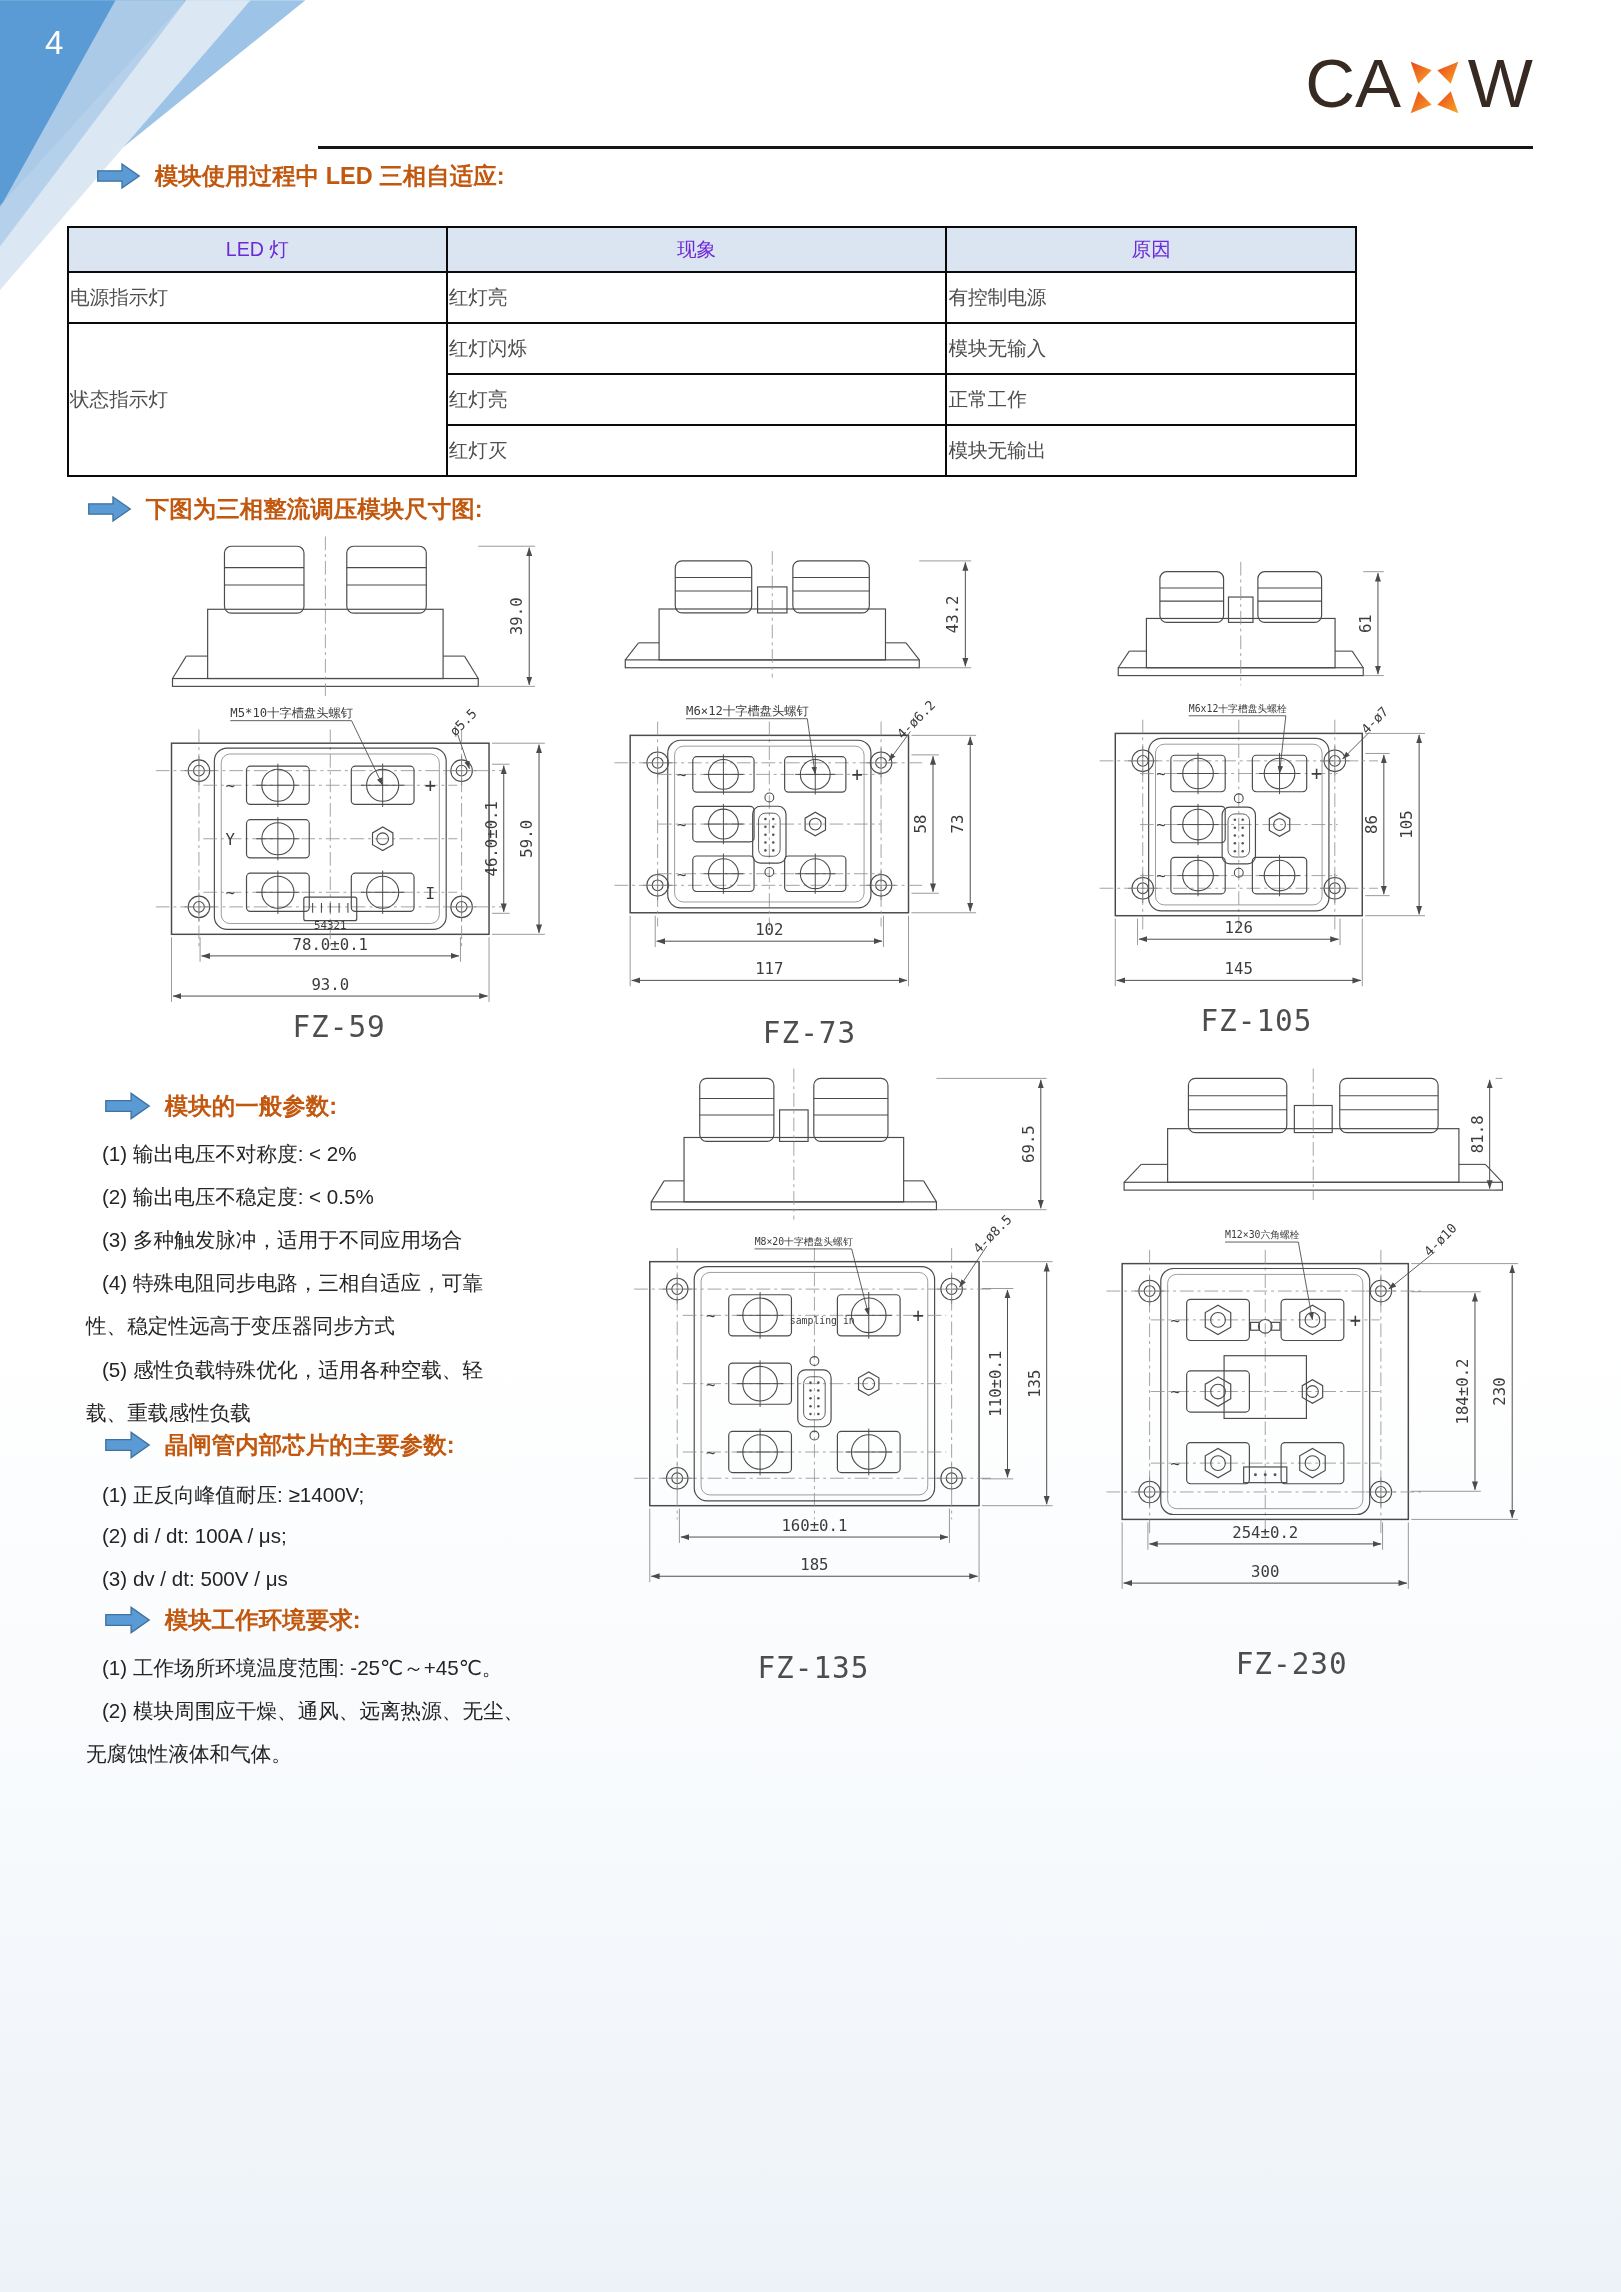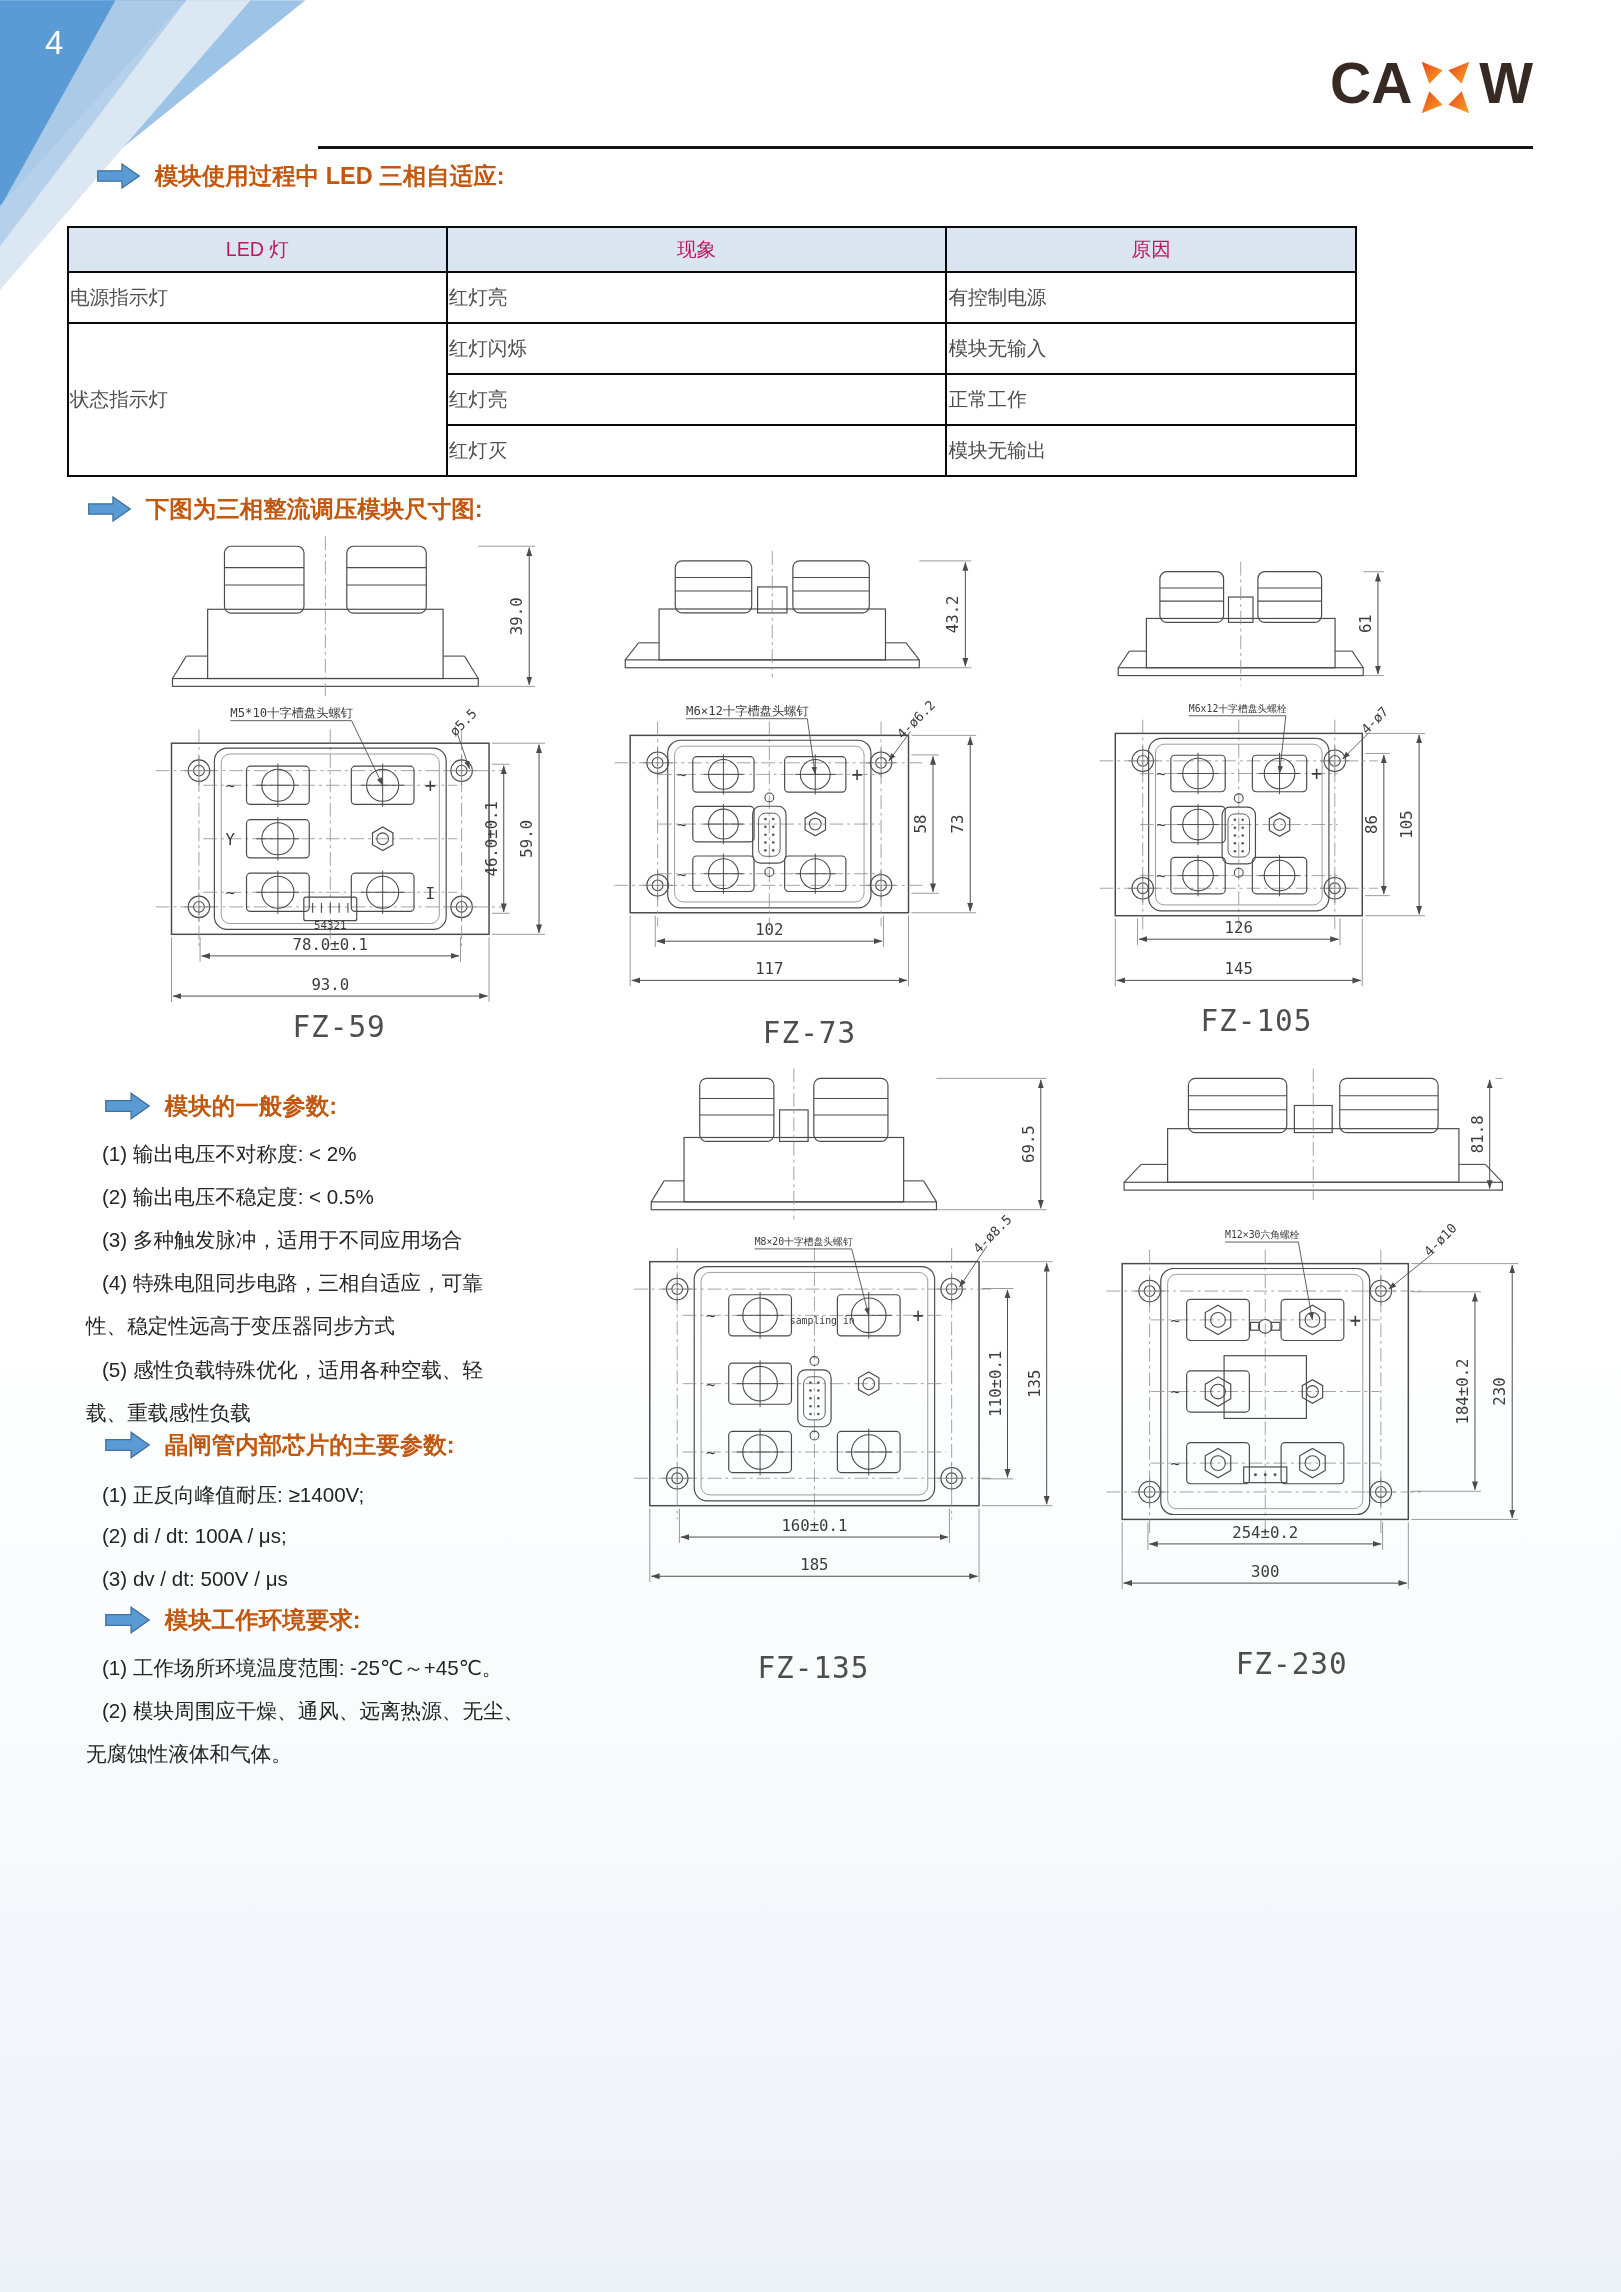--- a/index.html
+++ b/index.html
@@ -2,32 +2,32 @@
 <html><head>
 <meta charset="utf-8">
 <style>
   html,body{margin:0;padding:0}
   #page{position:relative;width:1621px;height:2293px;overflow:hidden;
     background:linear-gradient(180deg,#ffffff 0%,#ffffff 58%,#f6f9fc 82%,#edf2f8 100%);
     font-family:"Liberation Sans","DejaVu Sans",sans-serif;}
   .abs{position:absolute}
   .pagenum{left:45px;top:23.5px;color:#ffffff;font-size:33px;}
   .logo{right:88px;top:49px;display:flex;align-items:center;}
-  .logo .lt{font-size:57px;font-weight:700;color:#362a22;letter-spacing:0px;line-height:1;}
+  .logo .lt{font-size:69px;font-weight:400;color:#362a22;letter-spacing:0px;line-height:1;}
   .rule{left:318px;top:146px;width:1215px;height:2.9px;background:#161616;}
   .sec{display:flex;align-items:center;gap:13.7px;}
   .sec .t{color:#c2570e;font-weight:bold;font-size:23.5px;white-space:nowrap;}
   #h1{left:96px;top:160px}
   #h2{left:87px;top:493px}
   #h3{left:104px;top:1090px}
   #h4{left:104px;top:1429px}
   #h5{left:104px;top:1604px}
   .item{position:absolute;font-size:20.6px;color:#252525;white-space:nowrap;}
   #ledtable{position:absolute;left:67px;top:226px;width:1290px;border-collapse:collapse;table-layout:fixed;border:2.9px solid #0a0a0a;}
-  #ledtable th{background:#dbe5f1;color:#be185d;font-weight:normal;font-size:19.6px;height:41px;border:2px solid #0a0a0a;}
+  #ledtable th{background:#dbe5f1;color:#6d28d9;font-weight:normal;font-size:19.6px;height:41px;border:2px solid #0a0a0a;}
   #ledtable td{color:#4f4f4f;font-size:19.6px;height:47px;border:2px solid #0a0a0a;}
   #cad{position:absolute;left:0;top:0;}
   #cad text{font-family:"DejaVu Sans Mono","Liberation Mono",monospace;}
 </style>
 </head>
 <body>
 
 <div id="page">
 
   <svg class="abs" id="deco" style="left:0;top:0" width="323" height="294" viewBox="0 0 330 300">

